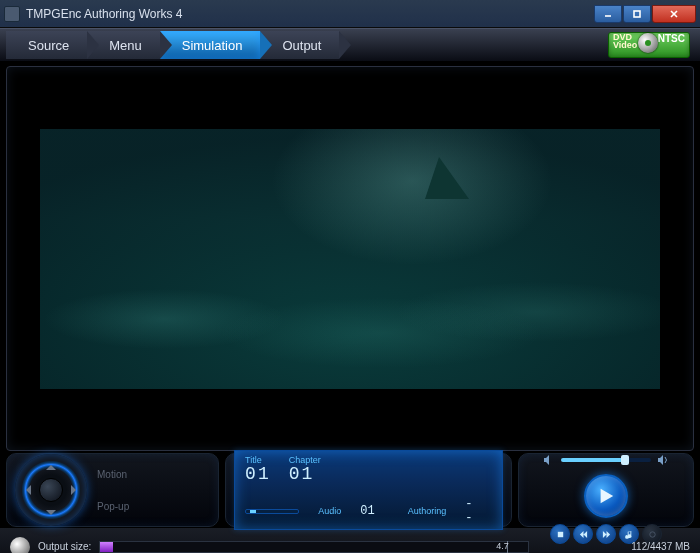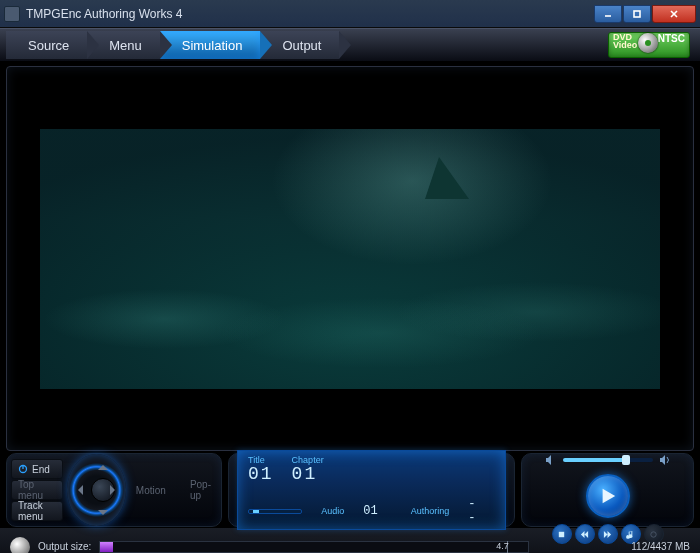--- a/index.html
+++ b/index.html
@@ -55,21 +55,21 @@
 .navbtn.dim, .navbtn2.dim { color: #5a6270; }
 .pwr { width: 10px; height: 10px; }
 .dpad { width: 72px; height: 72px; position: relative; margin: 0 4px; }
 .ring { position: absolute; inset: 0; border-radius: 50%; background: radial-gradient(circle at 50% 50%, #0a0e14 30%, #12161e 42%, #0a3a6a 46%, #1a7aff 50%, #0a3a6a 54%, #12161e 58%); box-shadow: 0 0 10px rgba(30,130,255,.5), inset 0 0 8px rgba(30,130,255,.4); }
 .dcenter { position:absolute; top:24px; left:24px; width:24px; height:24px; border-radius:50%; background: radial-gradient(circle at 35% 35%, #3a4656, #0a0e16); border:1px solid #000; }
 .arrow { position:absolute; width:0; height:0; border:5px solid transparent; }
 .arrow.up { top:6px; left:31px; border-bottom-color:#6a7688; }
 .arrow.dn { bottom:6px; left:31px; border-top-color:#6a7688; }
 .arrow.lf { left:6px; top:31px; border-right-color:#6a7688; }
 .arrow.rt { right:6px; top:31px; border-left-color:#6a7688; }
-.navlbls2 { display: flex; gap: 12px; }
+.navlbls2 { display: flex; flex-direction: column; gap: 12px; }
 .navbtn2 { height: 20px; background: transparent; color: #c8d0dc; font-size: 10px; display: flex; align-items: center; padding: 0 6px; cursor: pointer; }
 
 
 .infobox { flex: 1; padding: 4px 8px; flex-direction: column; align-items: stretch; justify-content: center; gap: 2px; }
 .lcd { background: linear-gradient(#0a3a7a, #0a2a5a 40%, #041830); border: 1px solid #0a4a9a; border-radius: 0; box-shadow: inset 0 0 14px rgba(30,140,255,.5), 0 0 6px rgba(30,140,255,.25); padding: 4px 10px; }
 .lcdrow { display: flex; align-items: baseline; }
 .lcdcol { display: flex; flex-direction: column; margin-right: 18px; }
 .lcdlabel { color: #5ac0ff; font-size: 9px; }
 .lcdval { color: #cfefff; font-family: "Courier New", monospace; font-size: 18px; letter-spacing: 2px; line-height: 18px; }
 .lcdrow2 { display: flex; align-items: center; gap: 19px; margin-top: 14px; }
@@ -155,35 +155,20 @@
 <div class="stage">
   <div class="video">
     <div class="fin"></div>
     <div class="wave"></div>
   </div>
 </div>
 
 <div class="panel">
 
   <div class="pbox navbox">
-    <div class="navlbls">
-      <div class="navbtn">
-        <svg class="pwr" viewBox="0 0 10 10">
-            <circle cx="5" cy="5" r="3.5" fill="none" stroke="#2aa0ff" stroke-width="1.3"></circle>
-            <line x1="5" y1="1" x2="5" y2="5" stroke="#2aa0ff" stroke-width="1.3"></line>
-          </svg>
-        <span>End</span>
-      </div>
-      <div class="navbtn dim">
-          <span>Top menu</span>
-        </div>
-      <div class="navbtn">
-          <span>Track menu</span>
-        </div>
-    </div>
     <div class="dpad">
       <div class="ring"></div>
       <div class="dcenter"></div>
       <div class="arrow up"></div>
       <div class="arrow dn"></div>
       <div class="arrow lf"></div>
       <div class="arrow rt"></div>
     </div>
     <div class="navlbls2">
       <div class="navbtn2 dim">

